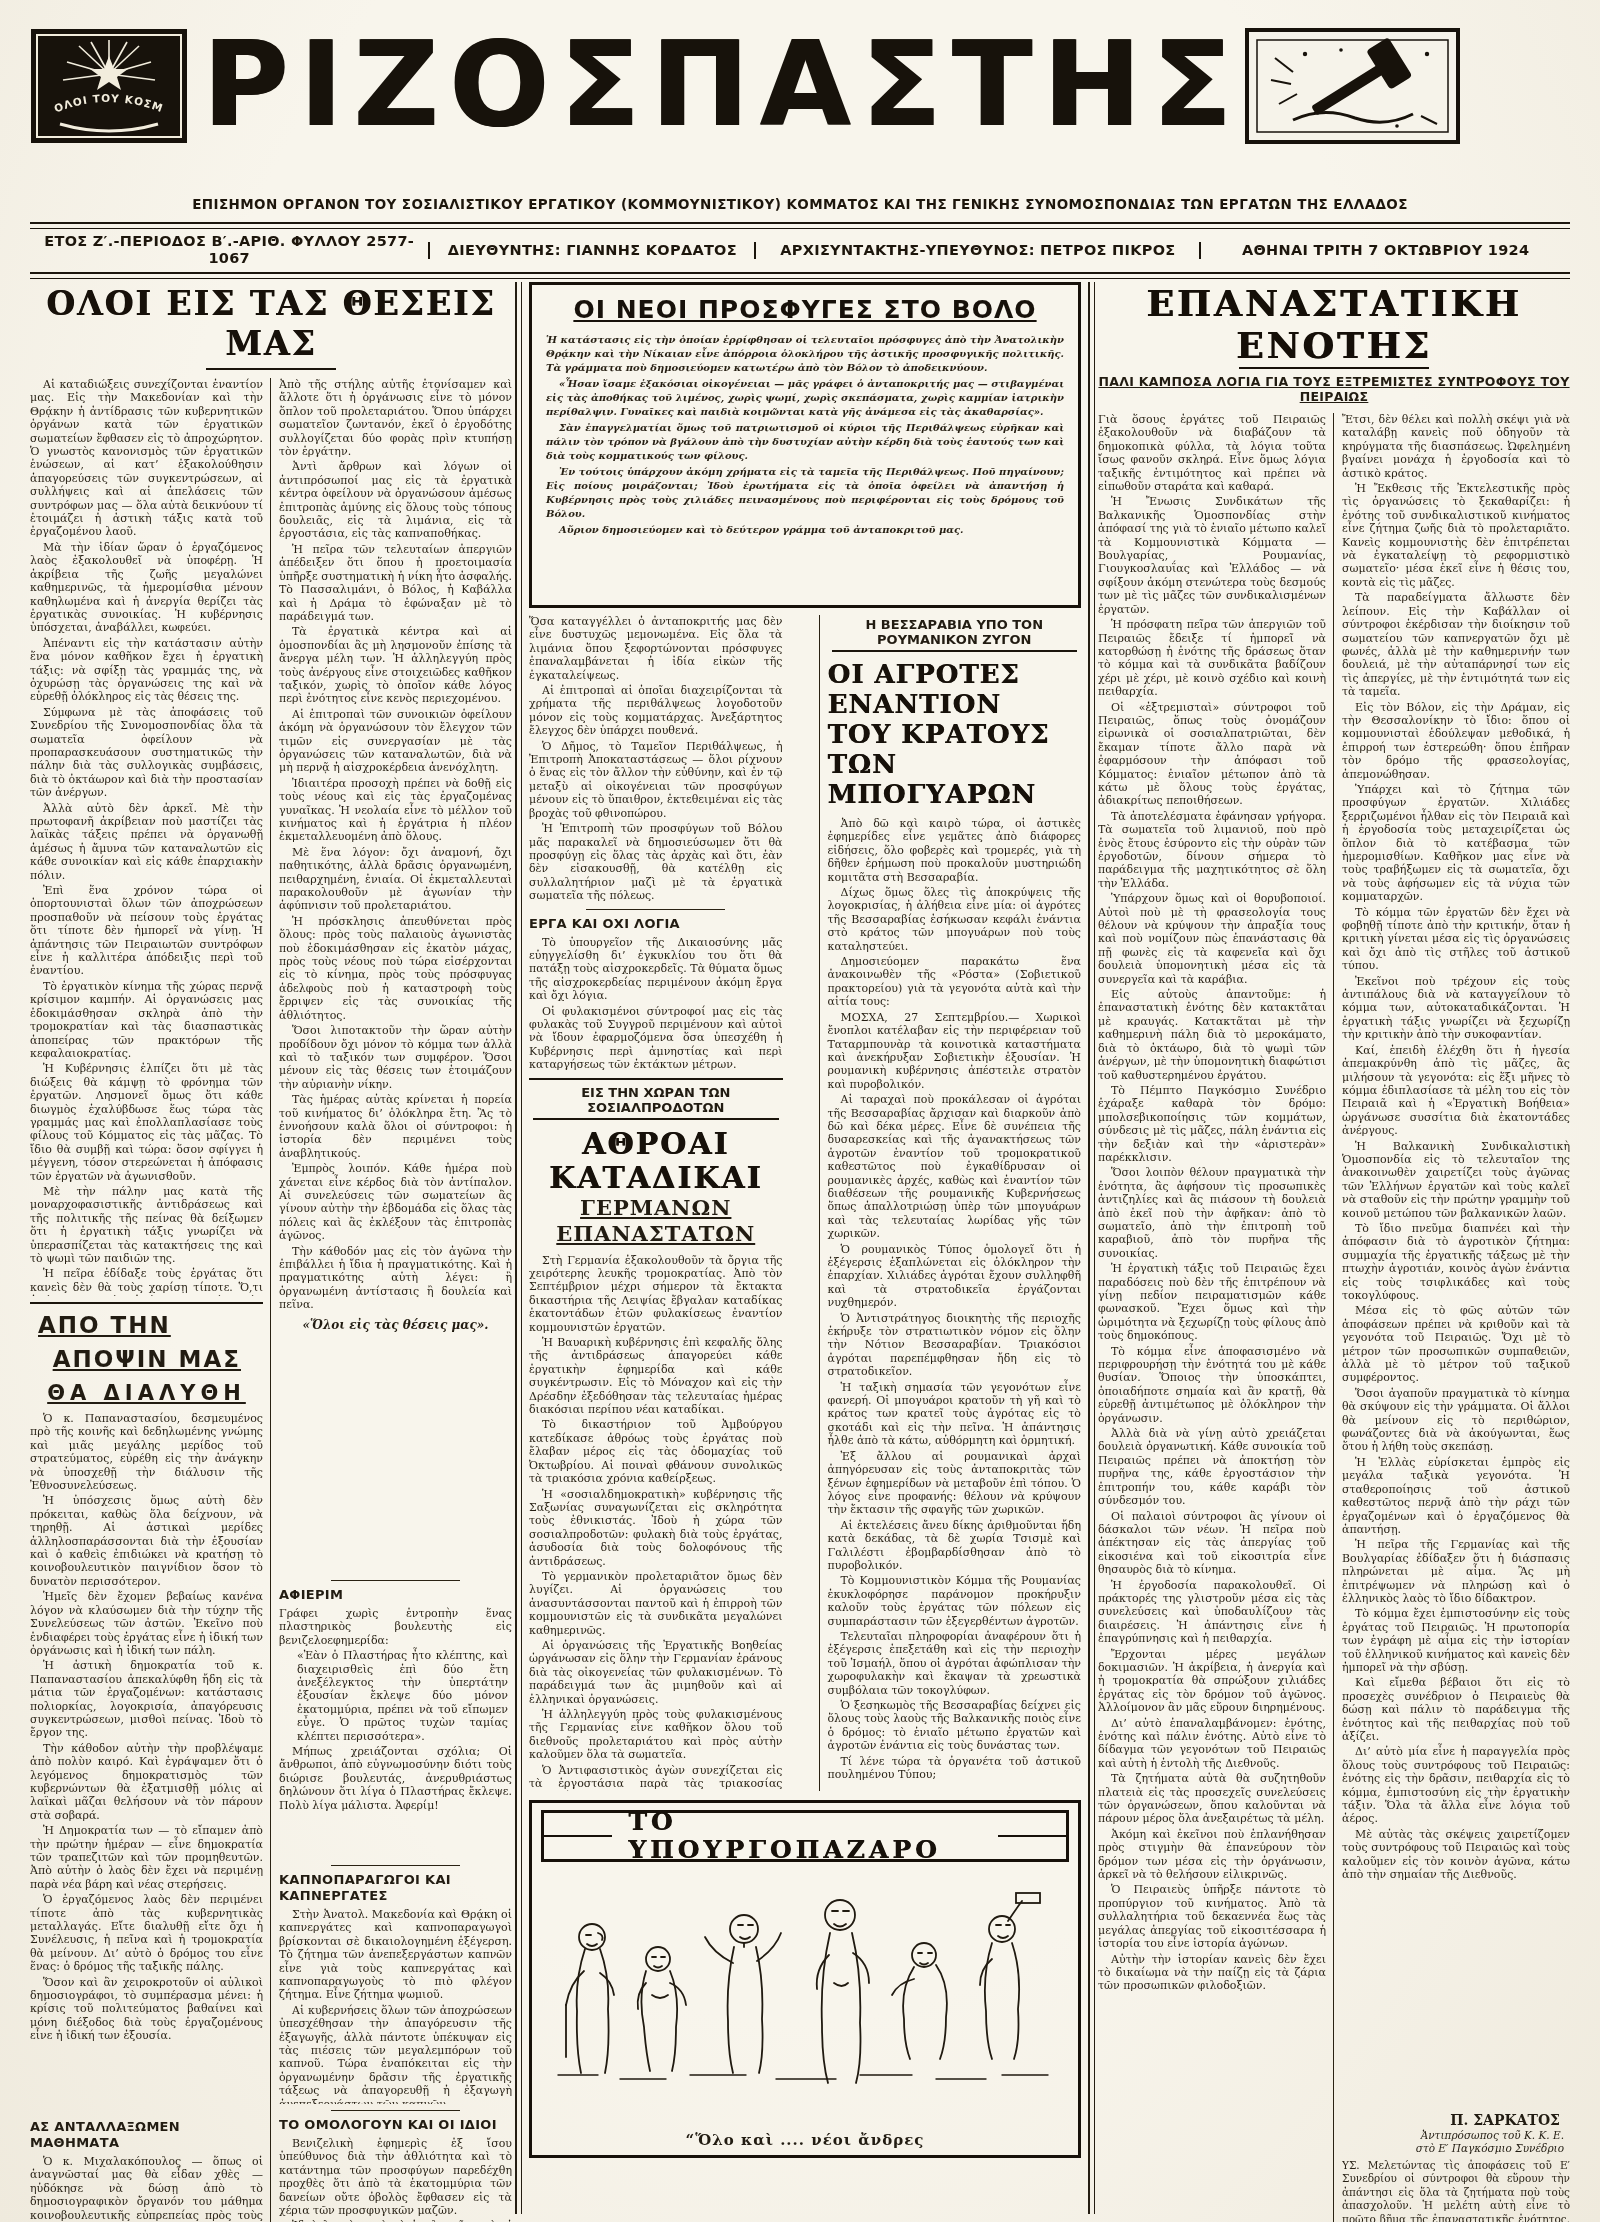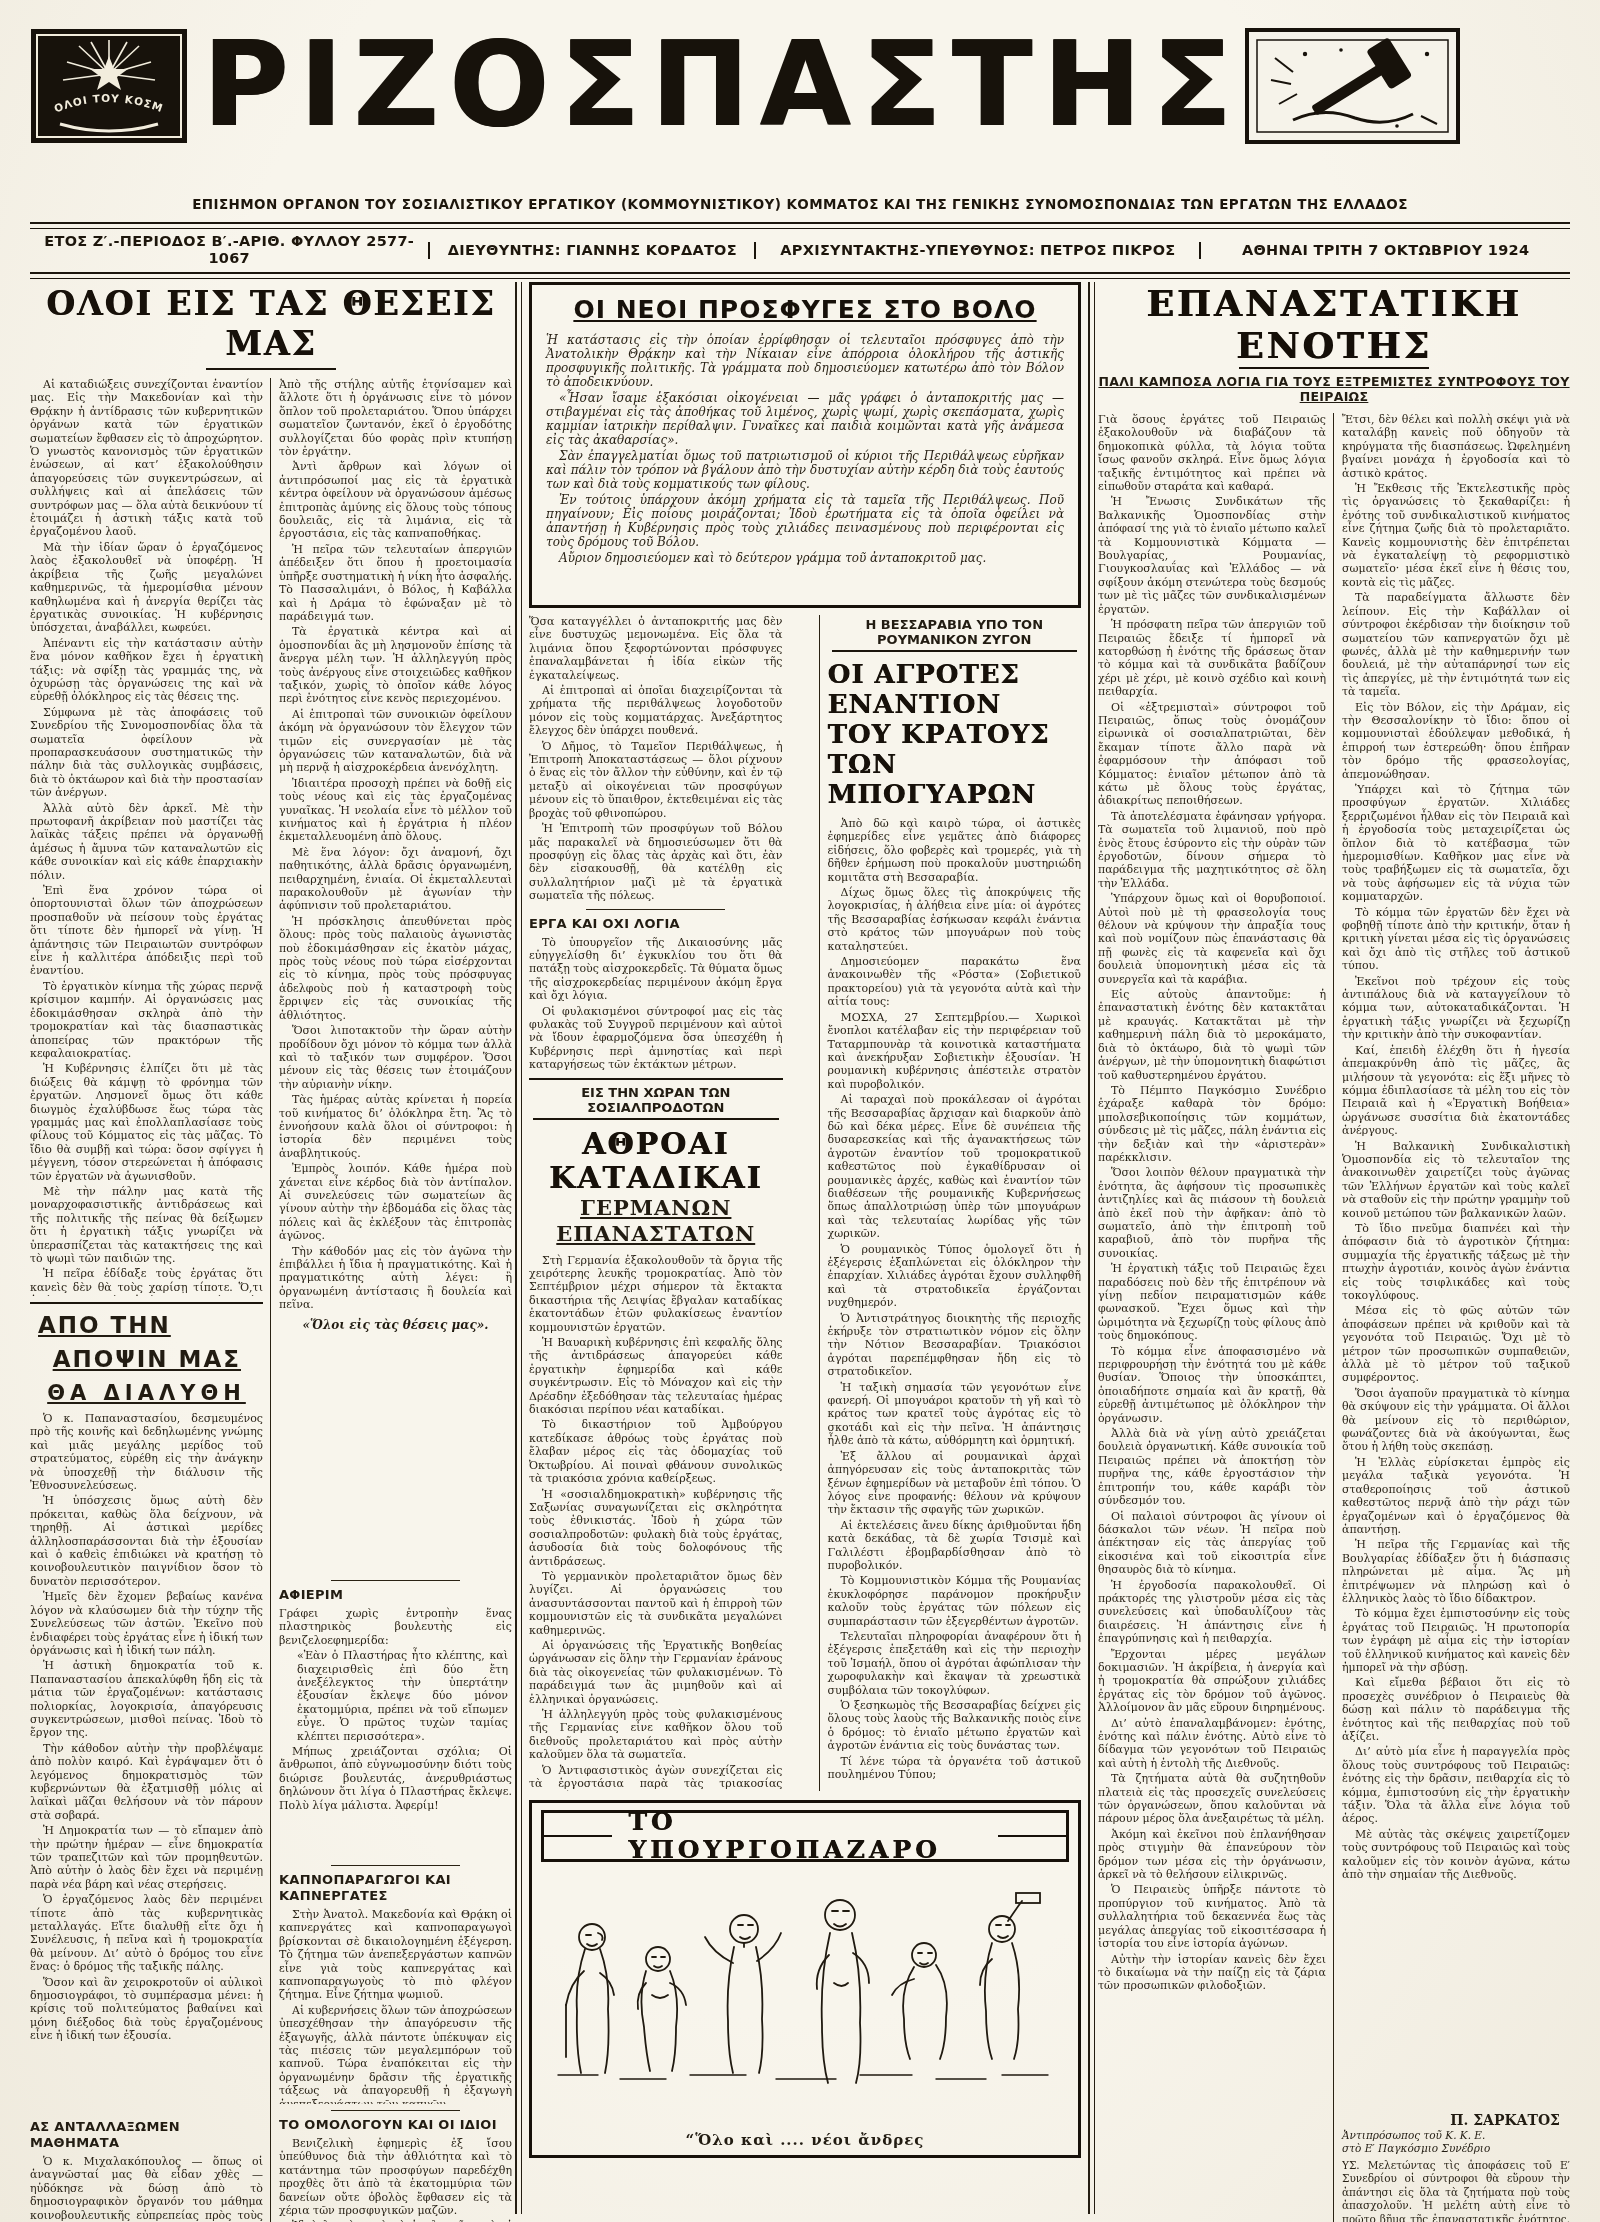--- a/index.html
+++ b/index.html
@@ -31,21 +31,21 @@
   .g-mid{width:552px;padding:0 4px;}
   .g-right{width:472px;}
   .twocol{display:flex;}
   .col{flex:1;padding-right:7px;min-width:0;}
   .col+.col{border-left:1px solid #2a2213;padding-left:8px;padding-right:0;}
   
   .bodytext p{font:11px/13.4px "DejaVu Serif",serif;text-align:justify;
         text-indent:13px;margin:0 0 2px;color:#261f13;}
   .bodytext p.nolead{text-indent:0;}
   .bodytext p.quoteblock{margin-left:18px;margin-right:4px;text-indent:0;}
-  .italics p{font-style:italic;font-size:12px;line-height:14px;}
+  .italics p{font-style:italic;font-size:10px;line-height:14px;font-weight:bold;}
   .clip{overflow:hidden;}
   .closing-line{font:700 italic 12px/15px "DejaVu Serif",serif;text-align:center;margin-top:6px;}
   
   .h-lead{font:700 33px/40px "DejaVu Serif",serif;text-align:center;letter-spacing:2px;
         color:#17110a;text-shadow:.6px 0 0 #17110a;margin:2px 0 0;}
   .subrule{width:130px;margin:4px auto 8px;border-top:2px solid #1b150c;}
   .h-box{font:800 25px/30px "DejaVu Sans",sans-serif;text-align:center;letter-spacing:1px;
         text-decoration:underline;margin:2px 0 8px;color:#17110a;}
   .h-unity{font:700 36px/42px "DejaVu Serif",serif;text-align:center;letter-spacing:3px;
         color:#150f08;text-shadow:.8px 0 0 #150f08;margin:0;}
@@ -73,21 +73,21 @@
   .cartoon-titlebox{border:3px solid #17110a;margin:7px 9px 0;height:46px;display:flex;
         align-items:center;justify-content:center;gap:16px;}
   .cartoon-titlebox .dash{width:72px;border-top:2.5px solid #17110a;}
   .cartoon-title{font:700 25px/28px "DejaVu Serif",serif;letter-spacing:4px;color:#17110a;
         text-shadow:.5px 0 0 #17110a;}
   .cartoon-art{position:absolute;left:8px;top:60px;width:528px;height:232px;}
   .cartoon-caption{position:absolute;left:0;bottom:6px;width:100%;text-align:center;
         font:700 15px/18px "DejaVu Serif",serif;letter-spacing:1px;}
   
   .sig{font:700 14px/18px "DejaVu Serif",serif;text-align:right;padding-right:10px;margin-top:6px;}
-  .sigrole{font:italic 10.5px/13px "DejaVu Serif",serif;padding-right:6px;}
+  .sigrole{font:italic 10.5px/13px "DejaVu Serif",serif;text-align:right;padding-right:6px;}
   .ps p{font-size:10.5px;}
 </style>
 </head>
 <body>
 
 <div class="page">
 
   <div class="hdr">
     <svg class="emb-left" viewBox="0 0 158 116">
       <rect x="1" y="1" width="156" height="114" fill="#17120b"></rect>

